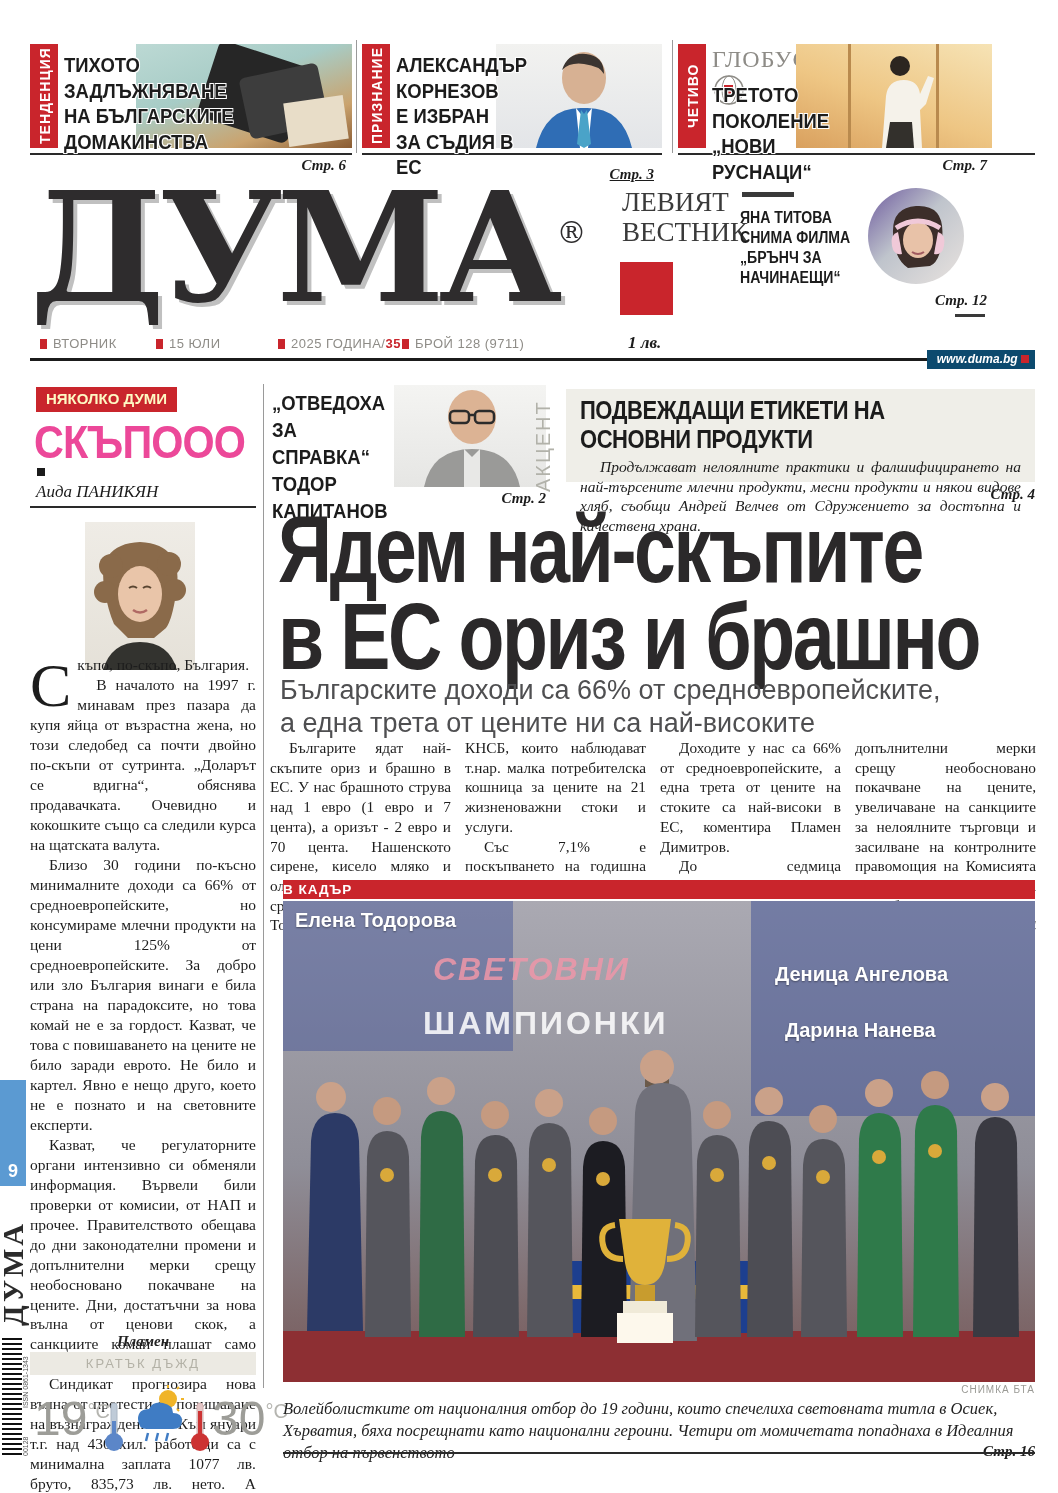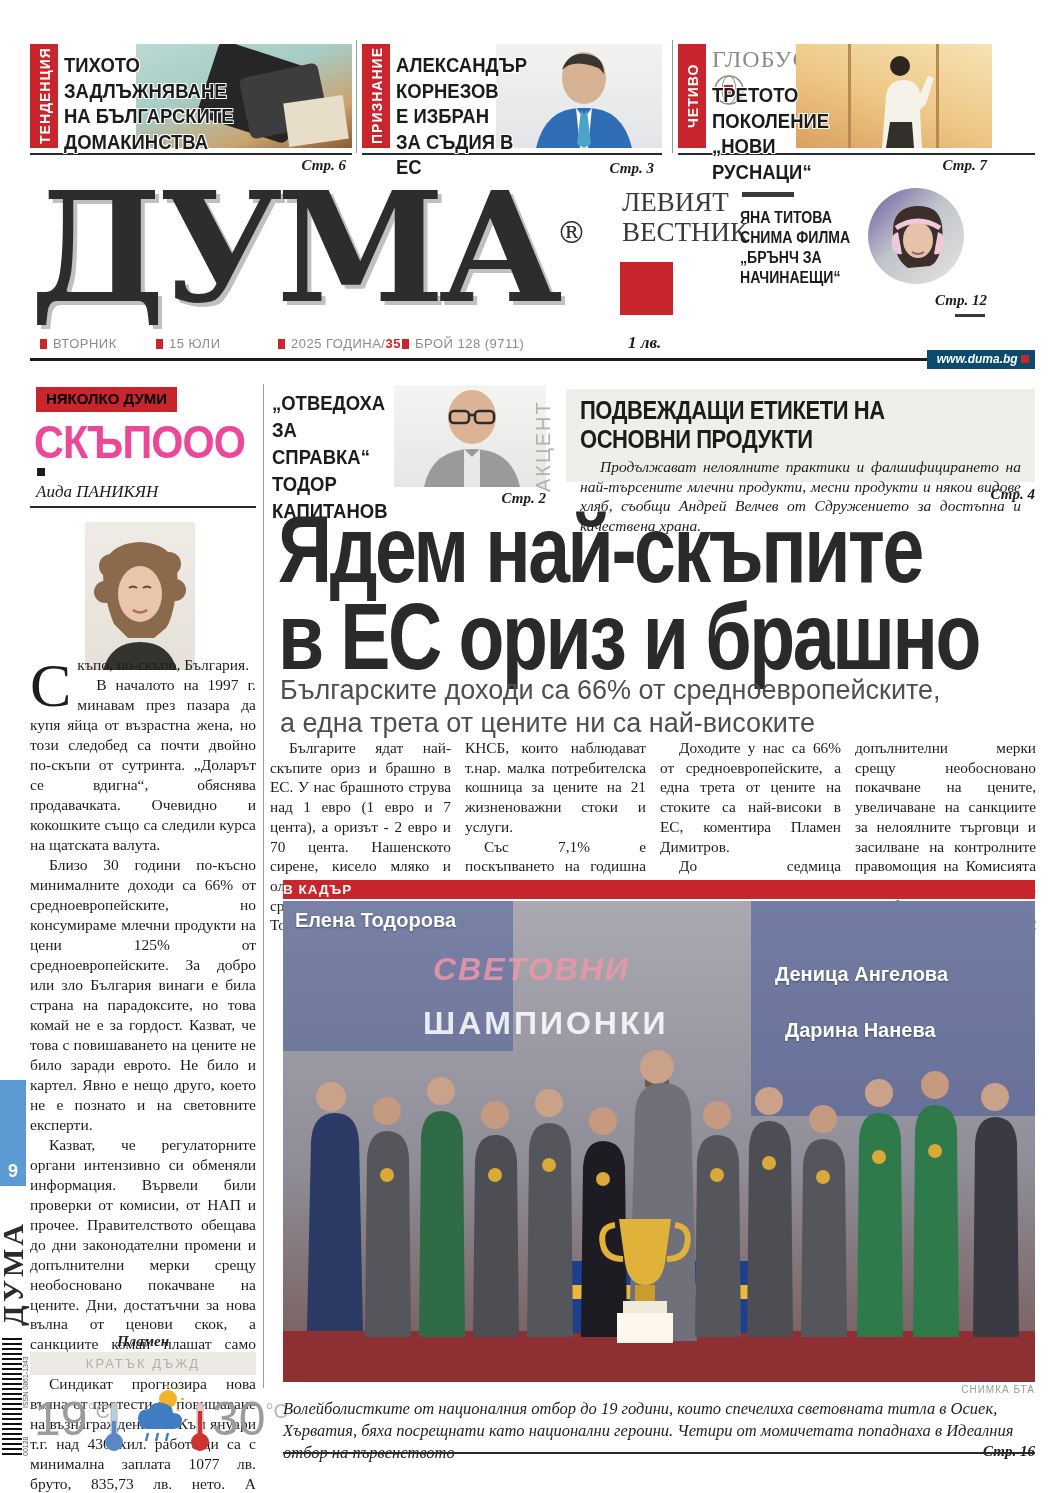--- a/index.html
+++ b/index.html
@@ -72,21 +72,21 @@
         <path d="M40 104 q10 -42 48 -40 q38 -2 48 40z" fill="#2f6db5"></path>
         <path d="M80 64 l8 10 l8 -10 l-4 40 l-8 0z" fill="#fff"></path>
         <path d="M85 66 l3 4 l3 -4 l4 34 l-7 4 l-7 -4z" fill="#4aa3c8"></path>
       </svg>
     </div>
     <div class="abs teaser-title" style="left:34px;top:12px;width:160px;"><span class="cond">АЛЕКСАНДЪР
 КОРНЕЗОВ
 Е ИЗБРАН
 ЗА СЪДИЯ В ЕС</span></div>
     <div class="abs teaser-rule" style="left:0;right:0;top:113px;"></div>
-    <div class="abs pageref" style="right:8px;top:120px;">Стр. 3</div>
+    <div class="abs pageref" style="right:8px;top:126px;text-decoration:underline;">Стр. 3</div>
   </div>
 
   <div class="abs vsep" style="left:672px;top:40px;height:113px;"></div>
 
   <div class="abs" style="left:678px;top:40px;width:357px;height:135px;">
     <div class="abs red-bg" style="left:0;top:4px;width:28px;height:104px;">
       <span class="vlabel abs" style="left:7px;top:4px;height:96px;">ЧЕТИВО</span>
     </div>
     <div class="abs" style="left:34px;top:6px;width:110px;height:30px;">
       <span class="serif" style="font-size:24px;color:#8e8c87;letter-spacing:1px;">ГЛОБУС</span>
@@ -149,21 +149,21 @@
 
   <div class="abs" style="left:0;top:1080px;width:26px;height:106px;background:#5b9ad2;">
     <span class="abs" style="left:0;bottom:4px;width:26px;text-align:center;color:#fff;font-weight:bold;font-size:18px;">9</span>
   </div>
   <div class="abs serif" style="left:-4px;top:1196px;height:130px;writing-mode:vertical-rl;transform:rotate(180deg);font-weight:bold;font-size:30px;color:#2b2b2b;letter-spacing:3px;">ДУМА</div>
   <div class="abs" style="left:2px;top:1338px;width:20px;height:118px;background:repeating-linear-gradient(to bottom,#101010 0 2px,#fff 2px 5px);"></div>
   <div class="abs" style="left:22px;top:1338px;height:70px;writing-mode:vertical-rl;transform:rotate(180deg);font-size:7px;color:#555;">ISSN 0861-1343</div>
   <div class="abs" style="left:22px;top:1412px;height:44px;writing-mode:vertical-rl;transform:rotate(180deg);font-size:7px;color:#555;">00128</div>
 
   <div class="abs red-bg" style="left:36px;top:387px;padding:3px 10px 4px;">
-    <span style="color:#000000;font-weight:bold;font-size:15px;">НЯКОЛКО ДУМИ</span>
+    <span style="color:#fef9c3;font-weight:bold;font-size:15px;">НЯКОЛКО ДУМИ</span>
   </div>
   <div class="abs" style="left:34px;top:414px;font-weight:bold;font-size:47px;letter-spacing:-1px;color:#ec4899;"><span class="cond">СКЪПООО</span></div>
   <div class="abs" style="left:37px;top:468px;width:8px;height:8px;background:#1b1b1b;"></div>
   <div class="abs serif" style="left:36px;top:482px;font-style:italic;font-size:17px;color:#1b1b1b;">Аида ПАНИКЯН</div>
   <div class="abs" style="left:30px;top:506px;width:226px;height:2px;background:#2a2a2a;"></div>
 
   <div class="abs photo" style="left:85px;top:522px;width:110px;height:148px;background:linear-gradient(180deg,#efece6 0%,#e5e1d8 100%);">
     <svg width="110" height="148" viewBox="0 0 110 148">
       <path d="M20 70 q-10 -48 35 -50 q45 2 36 52 q-4 26 -10 34 l-12 10 l-26 0 l-14 -14 q-6 -14 -9 -32z" fill="#8a6a4a"></path>
       <circle cx="26" cy="44" r="12" fill="#8a6a4a"></circle>

